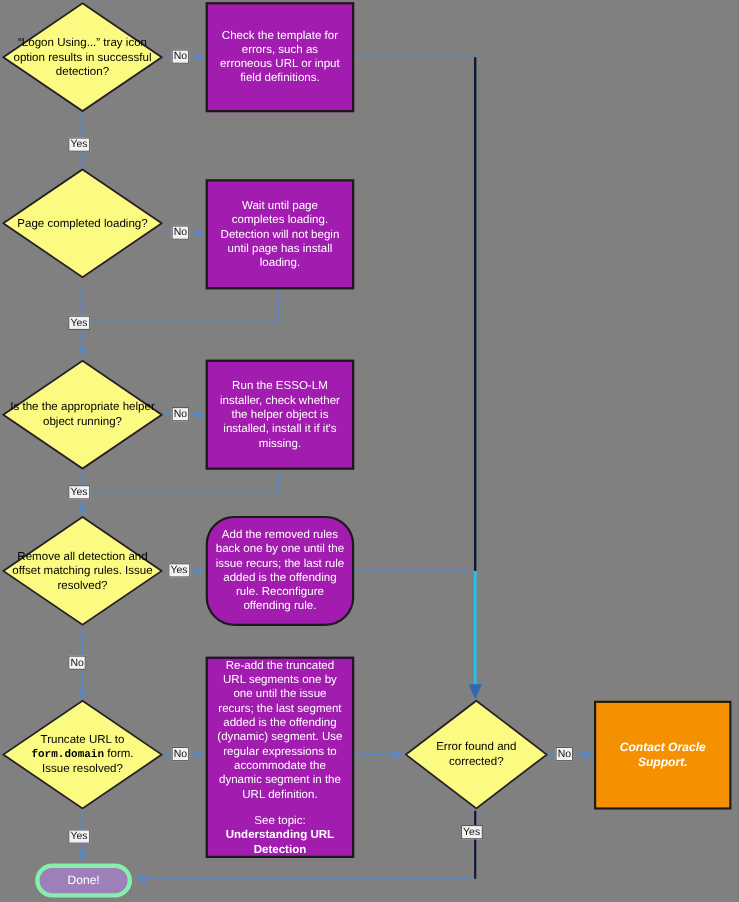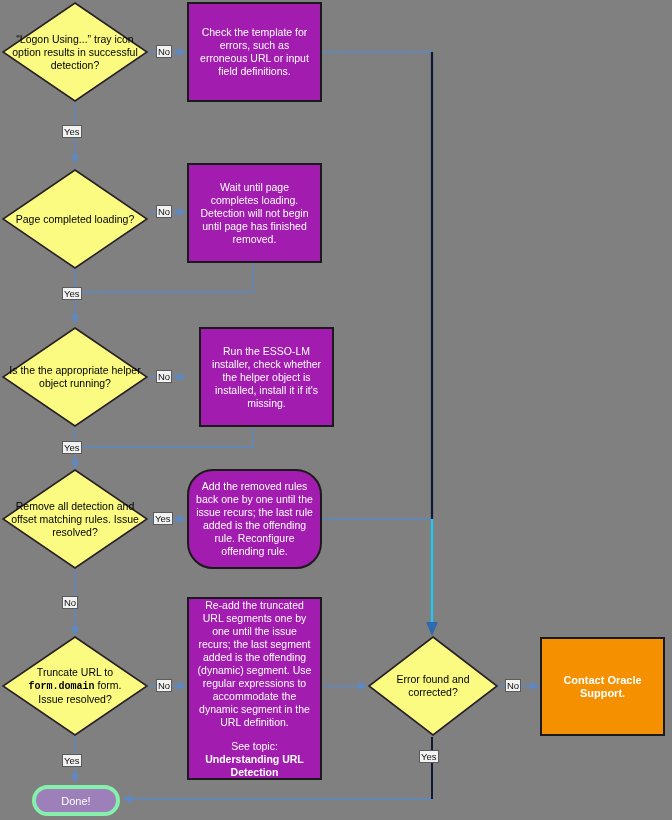--- a/index.html
+++ b/index.html
@@ -168,39 +168,39 @@
     <svg class="dshape" viewBox="0 0 146 100" preserveAspectRatio="none">
       <polygon points="73,1 145,50 73,99 1,50" fill="#fbfb82" stroke="#262026" stroke-width="1.6"></polygon>
     </svg>
     <span class="dlabel">“Logon Using...” tray icon option results in successful detection?</span>
   </div>
 
   <div class="node box green" style="left:187px; top:2px; width:135px; height:100px;">
     <span class="btext">Check the template for errors, such as erroneous URL or input field definitions.</span>
   </div>
 
-  <div class="node diamond" style="left:2px; top:169px; width:146px; height:100px;">
+  <div class="node diamond" style="left:2px; top:153px; width:146px; height:100px;">
     <svg class="dshape" viewBox="0 0 146 100" preserveAspectRatio="none">
       <polygon points="73,1 145,50 73,99 1,50" fill="#fbfb82" stroke="#262026" stroke-width="1.6"></polygon>
     </svg>
     <span class="dlabel">Page completed loading?</span>
   </div>
 
   <div class="node box green" style="left:187px; top:163px; width:135px; height:100px;">
-    <span class="btext">Wait until page completes loading. Detection will not begin until page has finished removed.</span>
+    <span class="btext">Wait until page completes loading. Detection will not begin until page has install loading.</span>
   </div>
 
   <div class="node diamond" style="left:2px; top:327px; width:146px; height:100px;">
     <svg class="dshape" viewBox="0 0 146 100" preserveAspectRatio="none">
       <polygon points="73,1 145,50 73,99 1,50" fill="#fbfb82" stroke="#262026" stroke-width="1.6"></polygon>
     </svg>
     <span class="dlabel">Is the the appropriate helper object running?</span>
   </div>
 
-  <div class="node box green" style="left:187px; top:327px; width:135px; height:100px;margin-left:12px;">
+  <div class="node box green" style="left:187px; top:327px; width:135px; height:100px;">
     <span class="btext">Run the ESSO-LM installer, check whether the helper object is installed, install it if it's missing.</span>
   </div>
 
   <div class="node diamond" style="left:2px; top:469px; width:146px; height:100px;">
     <svg class="dshape" viewBox="0 0 146 100" preserveAspectRatio="none">
       <polygon points="73,1 145,50 73,99 1,50" fill="#fbfb82" stroke="#262026" stroke-width="1.6"></polygon>
     </svg>
     <span class="dlabel">Remove all detection and offset matching rules. Issue resolved?</span>
   </div>
 
@@ -221,21 +221,21 @@
     <span class="btext seebold">Understanding URL Detection</span>
   </div>
 
   <div class="node diamond" style="left:368px; top:636px; width:130px; height:100px;">
     <svg class="dshape" viewBox="0 0 130 100" preserveAspectRatio="none">
       <polygon points="65,1 129,50 65,99 1,50" fill="#fbfb82" stroke="#262026" stroke-width="1.6"></polygon>
     </svg>
     <span class="dlabel">Error found and corrected?</span>
   </div>
 
-  <div class="node box orange" style="left:540px; top:637px; width:125px; height:99px;">
+  <div class="node box orange" style="left:540px; top:637px; width:125px; height:99px;font-style:italic;">
     <span class="btext">Contact Oracle Support.</span>
   </div>
 
   <div class="node terminator" style="left:32px; top:785px; width:88px; height:31px;">
     <span>Done!</span>
   </div>
 
   <div class="elabel" style="left:156px; top:45px;">No</div>
   <div class="elabel" style="left:62px;  top:125px;">Yes</div>
   <div class="elabel" style="left:156px; top:205px;">No</div>

